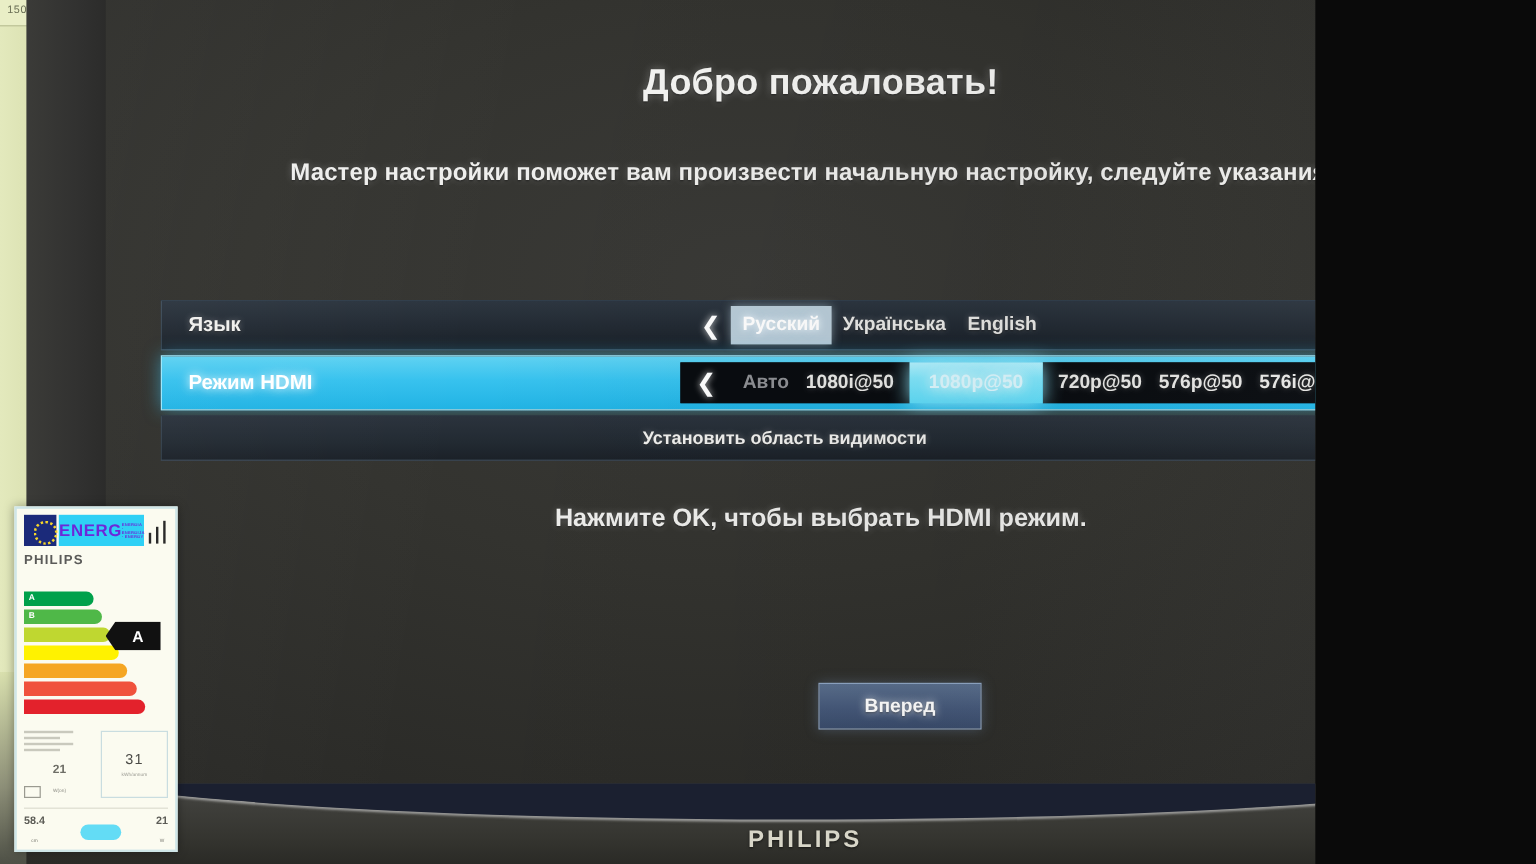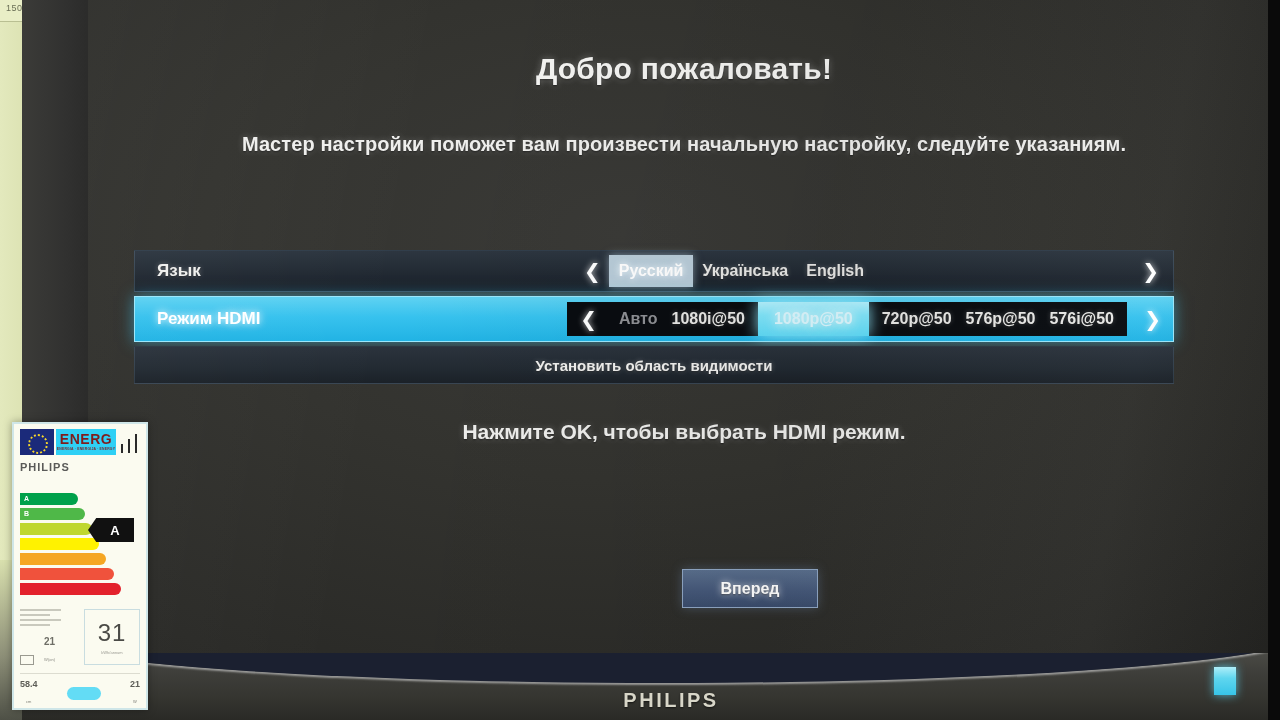--- a/index.html
+++ b/index.html
@@ -4,21 +4,21 @@
 <style>
   * { box-sizing: border-box; margin: 0; padding: 0; }
   html, body {
     width: 1280px; height: 720px; overflow: hidden;
     font-family: "Liberation Sans", sans-serif;
     background: #0a0a0a;
   }
 
   
   #scene {
-    position: relative; width: 1268px; height: 720px;
+    position: relative; width: 1096px; height: 720px;
     background: #2a2a24;
     overflow: hidden;
   }
 
   
   .wall-left {
     position: absolute; left: 0; top: 0; width: 40px; height: 660px;
     background: linear-gradient(90deg,#e3e9bd 0%, #dde3b4 55%, #cfd7a6 100%);
   }
   .wall-left-lower {
@@ -230,23 +230,23 @@
   }
   .el-head { display: flex; align-items: stretch; height: 26px; gap: 2px; }
   .el-eu {
     width: 34px; background: #1b2a7a; position: relative;
   }
   .el-eu::after {
     content: ""; position: absolute; left: 8px; top: 5px; width: 16px; height: 16px;
     border: 2px dotted #f5d52a; border-radius: 50%;
   }
   .el-energ {
-    flex: 1; background: #2fd0f5; color: #7f1d1d;
+    flex: 1; background: #2fd0f5; color: #6d28d9;
     font-size: 14px; font-weight: 900; letter-spacing: .5px;
-    display: flex; flex-direction: column; align-items: center; justify-content: center;
+    display: flex; align-items: center; justify-content: flex-end;
     line-height: 1;
   }
   .el-energ .sub { font-size: 3.4px; letter-spacing: .2px; font-weight: 700; margin-top: 2px; opacity:.95; }
   .el-bars-mini { width: 22px; display:flex; align-items:flex-end; justify-content: space-around; padding-bottom:2px;}
   .el-bars-mini i { display:block; width:2px; background:#2a2a2a; }
   .el-bars-mini i:nth-child(1){height:9px}
   .el-bars-mini i:nth-child(2){height:14px}
   .el-bars-mini i:nth-child(3){height:19px}
 
   .el-brand {
@@ -279,21 +279,21 @@
   .el-lines i:nth-child(even){ width: 50%; }
   .el-mini-row { display:flex; align-items:flex-end; gap:10px; margin-top: 10px; }
   .el-tvicon { width: 14px; height: 10px; border: 1.5px solid #9a9a90; }
   .el-watt { text-align:center; color:#8c8c84; }
   .el-watt b { display:block; font-size: 10px; color:#6e6e66; }
   .el-watt span { font-size: 4px; }
   .el-kwh-box {
     width: 56px; border: 1.5px solid #c9dde0; display:flex;
     flex-direction: column; align-items:center; justify-content:center; padding: 6px 0;
   }
-  .el-kwh-box b { font-size: 24px; color: #4a4a46; font-weight: 400; letter-spacing: 1px; }
+  .el-kwh-box b { font-size: 12px; color: #4a4a46; font-weight: 400; letter-spacing: 1px; }
   .el-kwh-box span { font-size: 4px; color:#9a9a92; margin-top:3px; }
 
   .el-bottom {
     margin-top: 8px; border-top: 1px solid #dcdcd0; padding-top: 5px;
     display:flex; align-items:center; justify-content: space-between;
   }
   .el-bnum { text-align:center; color:#7c7c74; }
   .el-bnum b { display:block; font-size: 9px; color:#5c5c56; }
   .el-bnum span { font-size: 4px; }
   .el-pill { width: 34px; height: 13px; border-radius: 7px; background:#63dcf5; }

